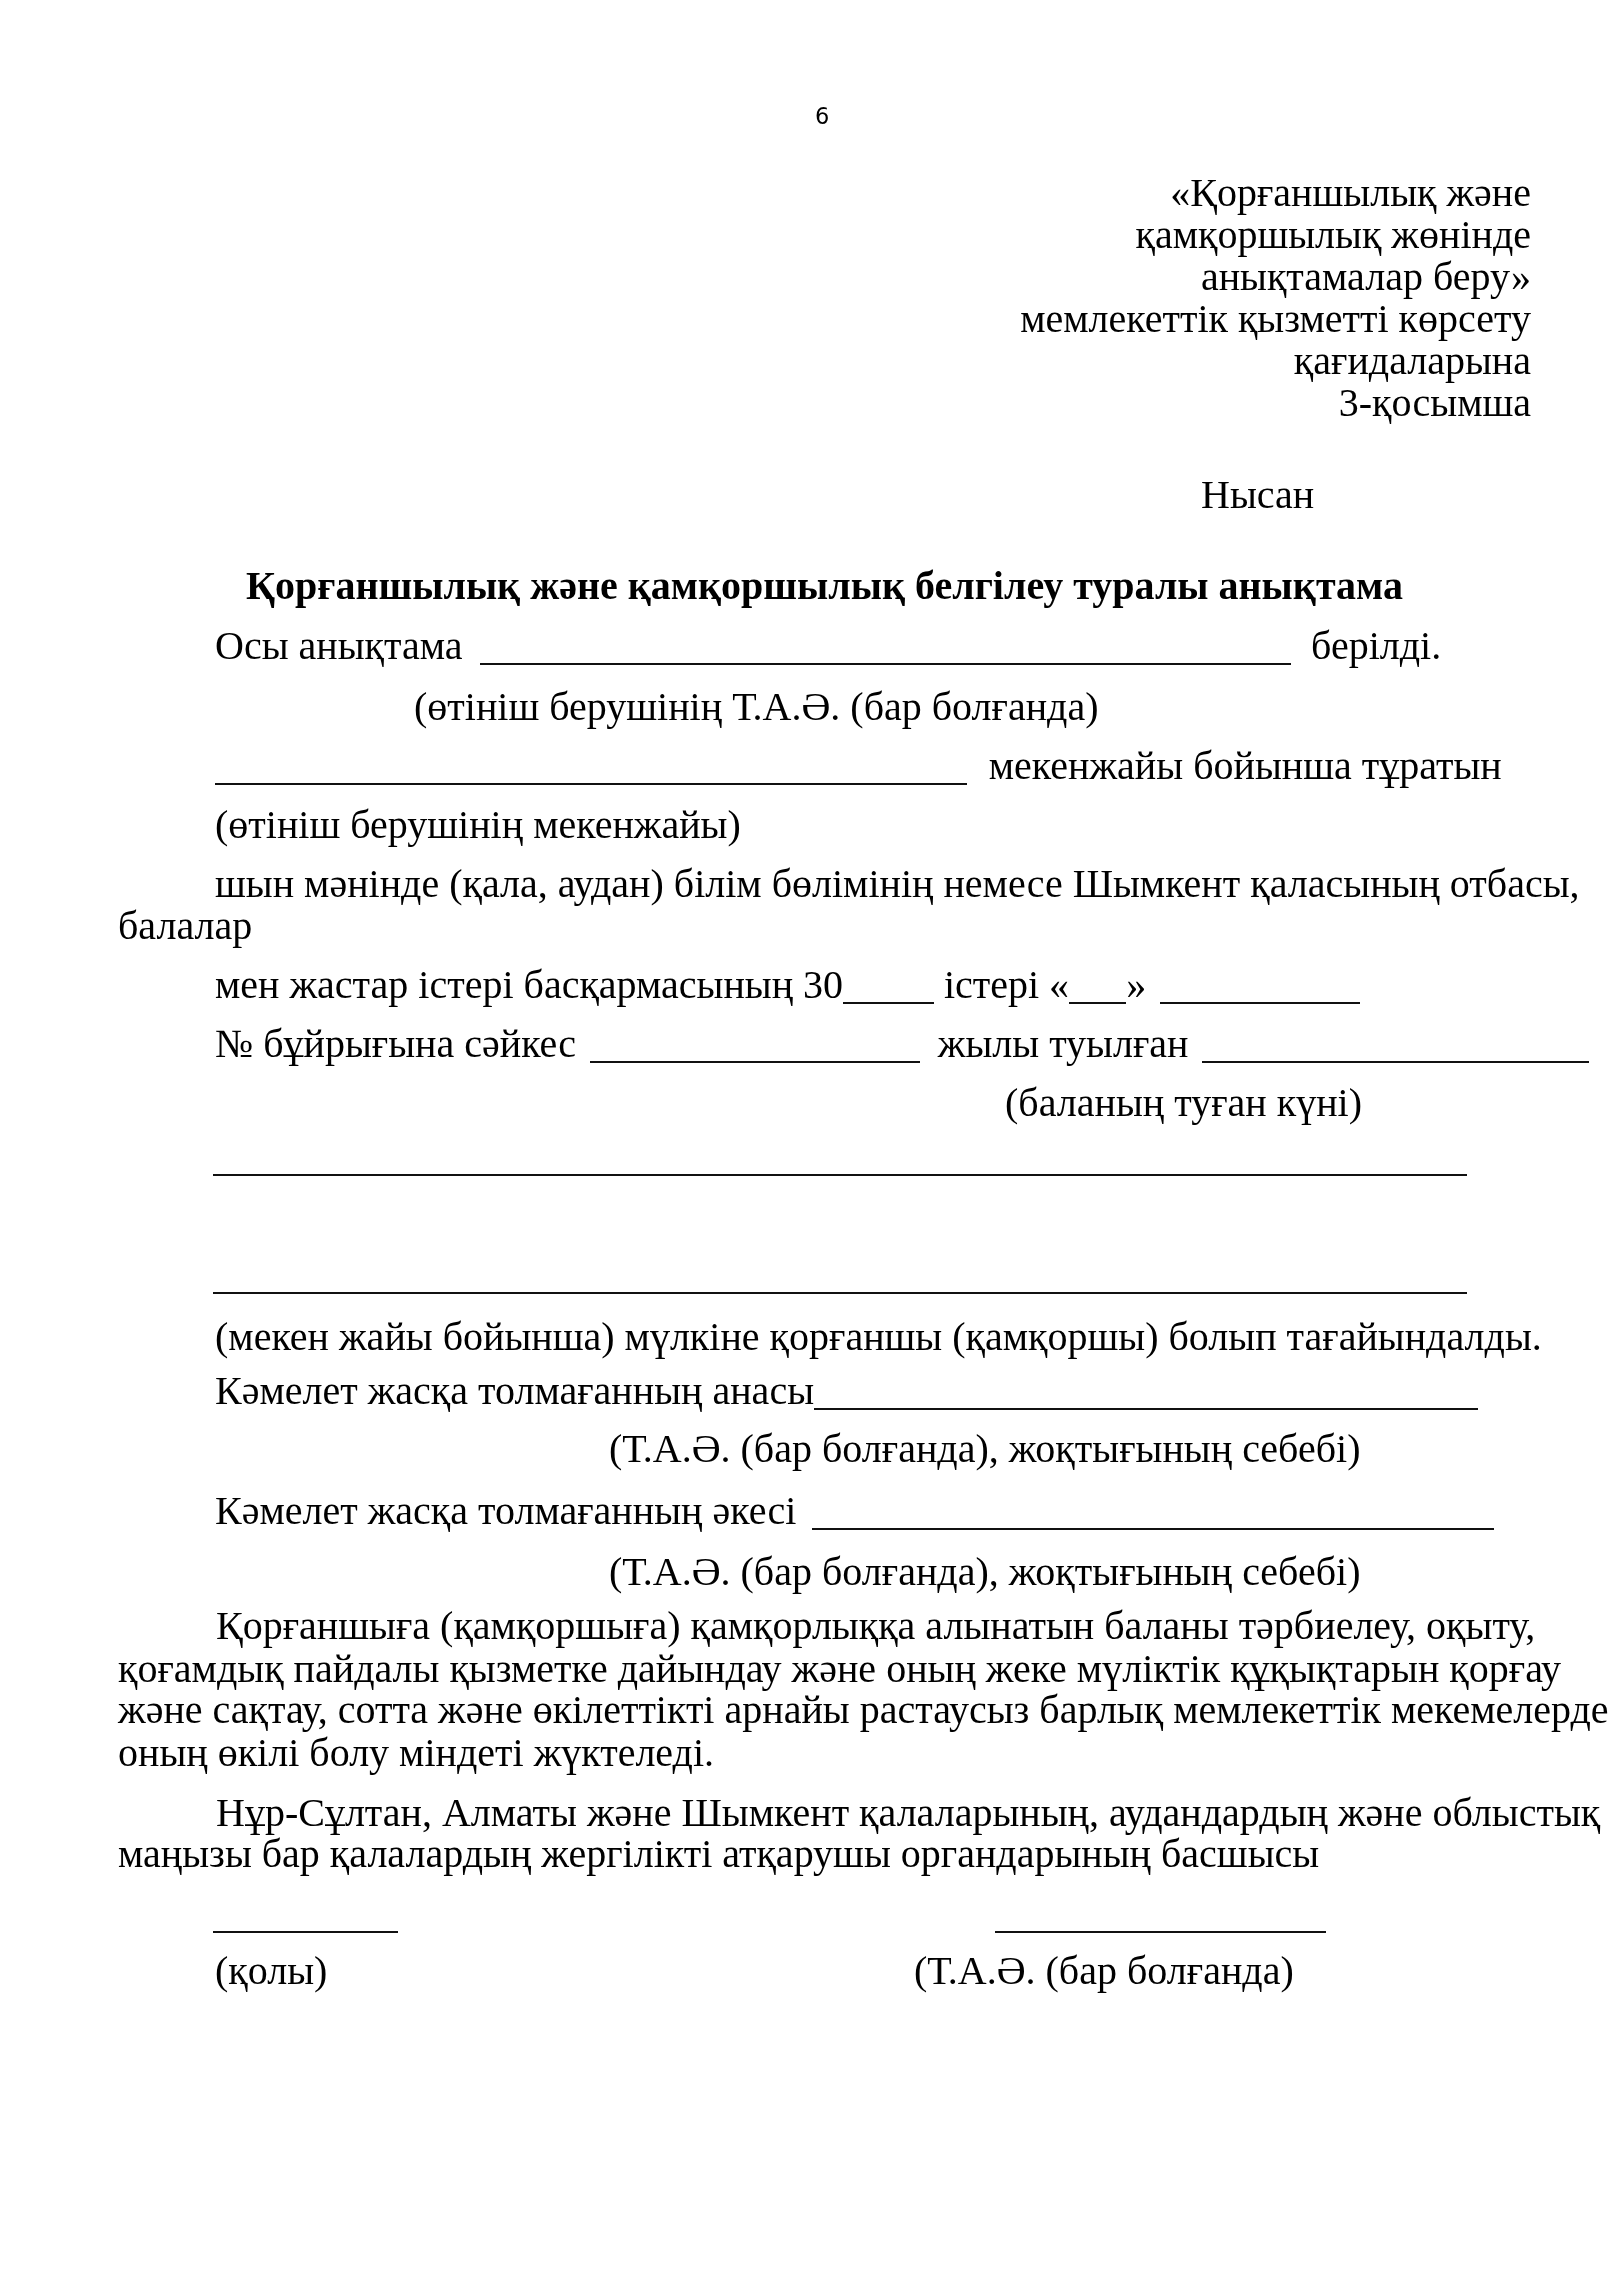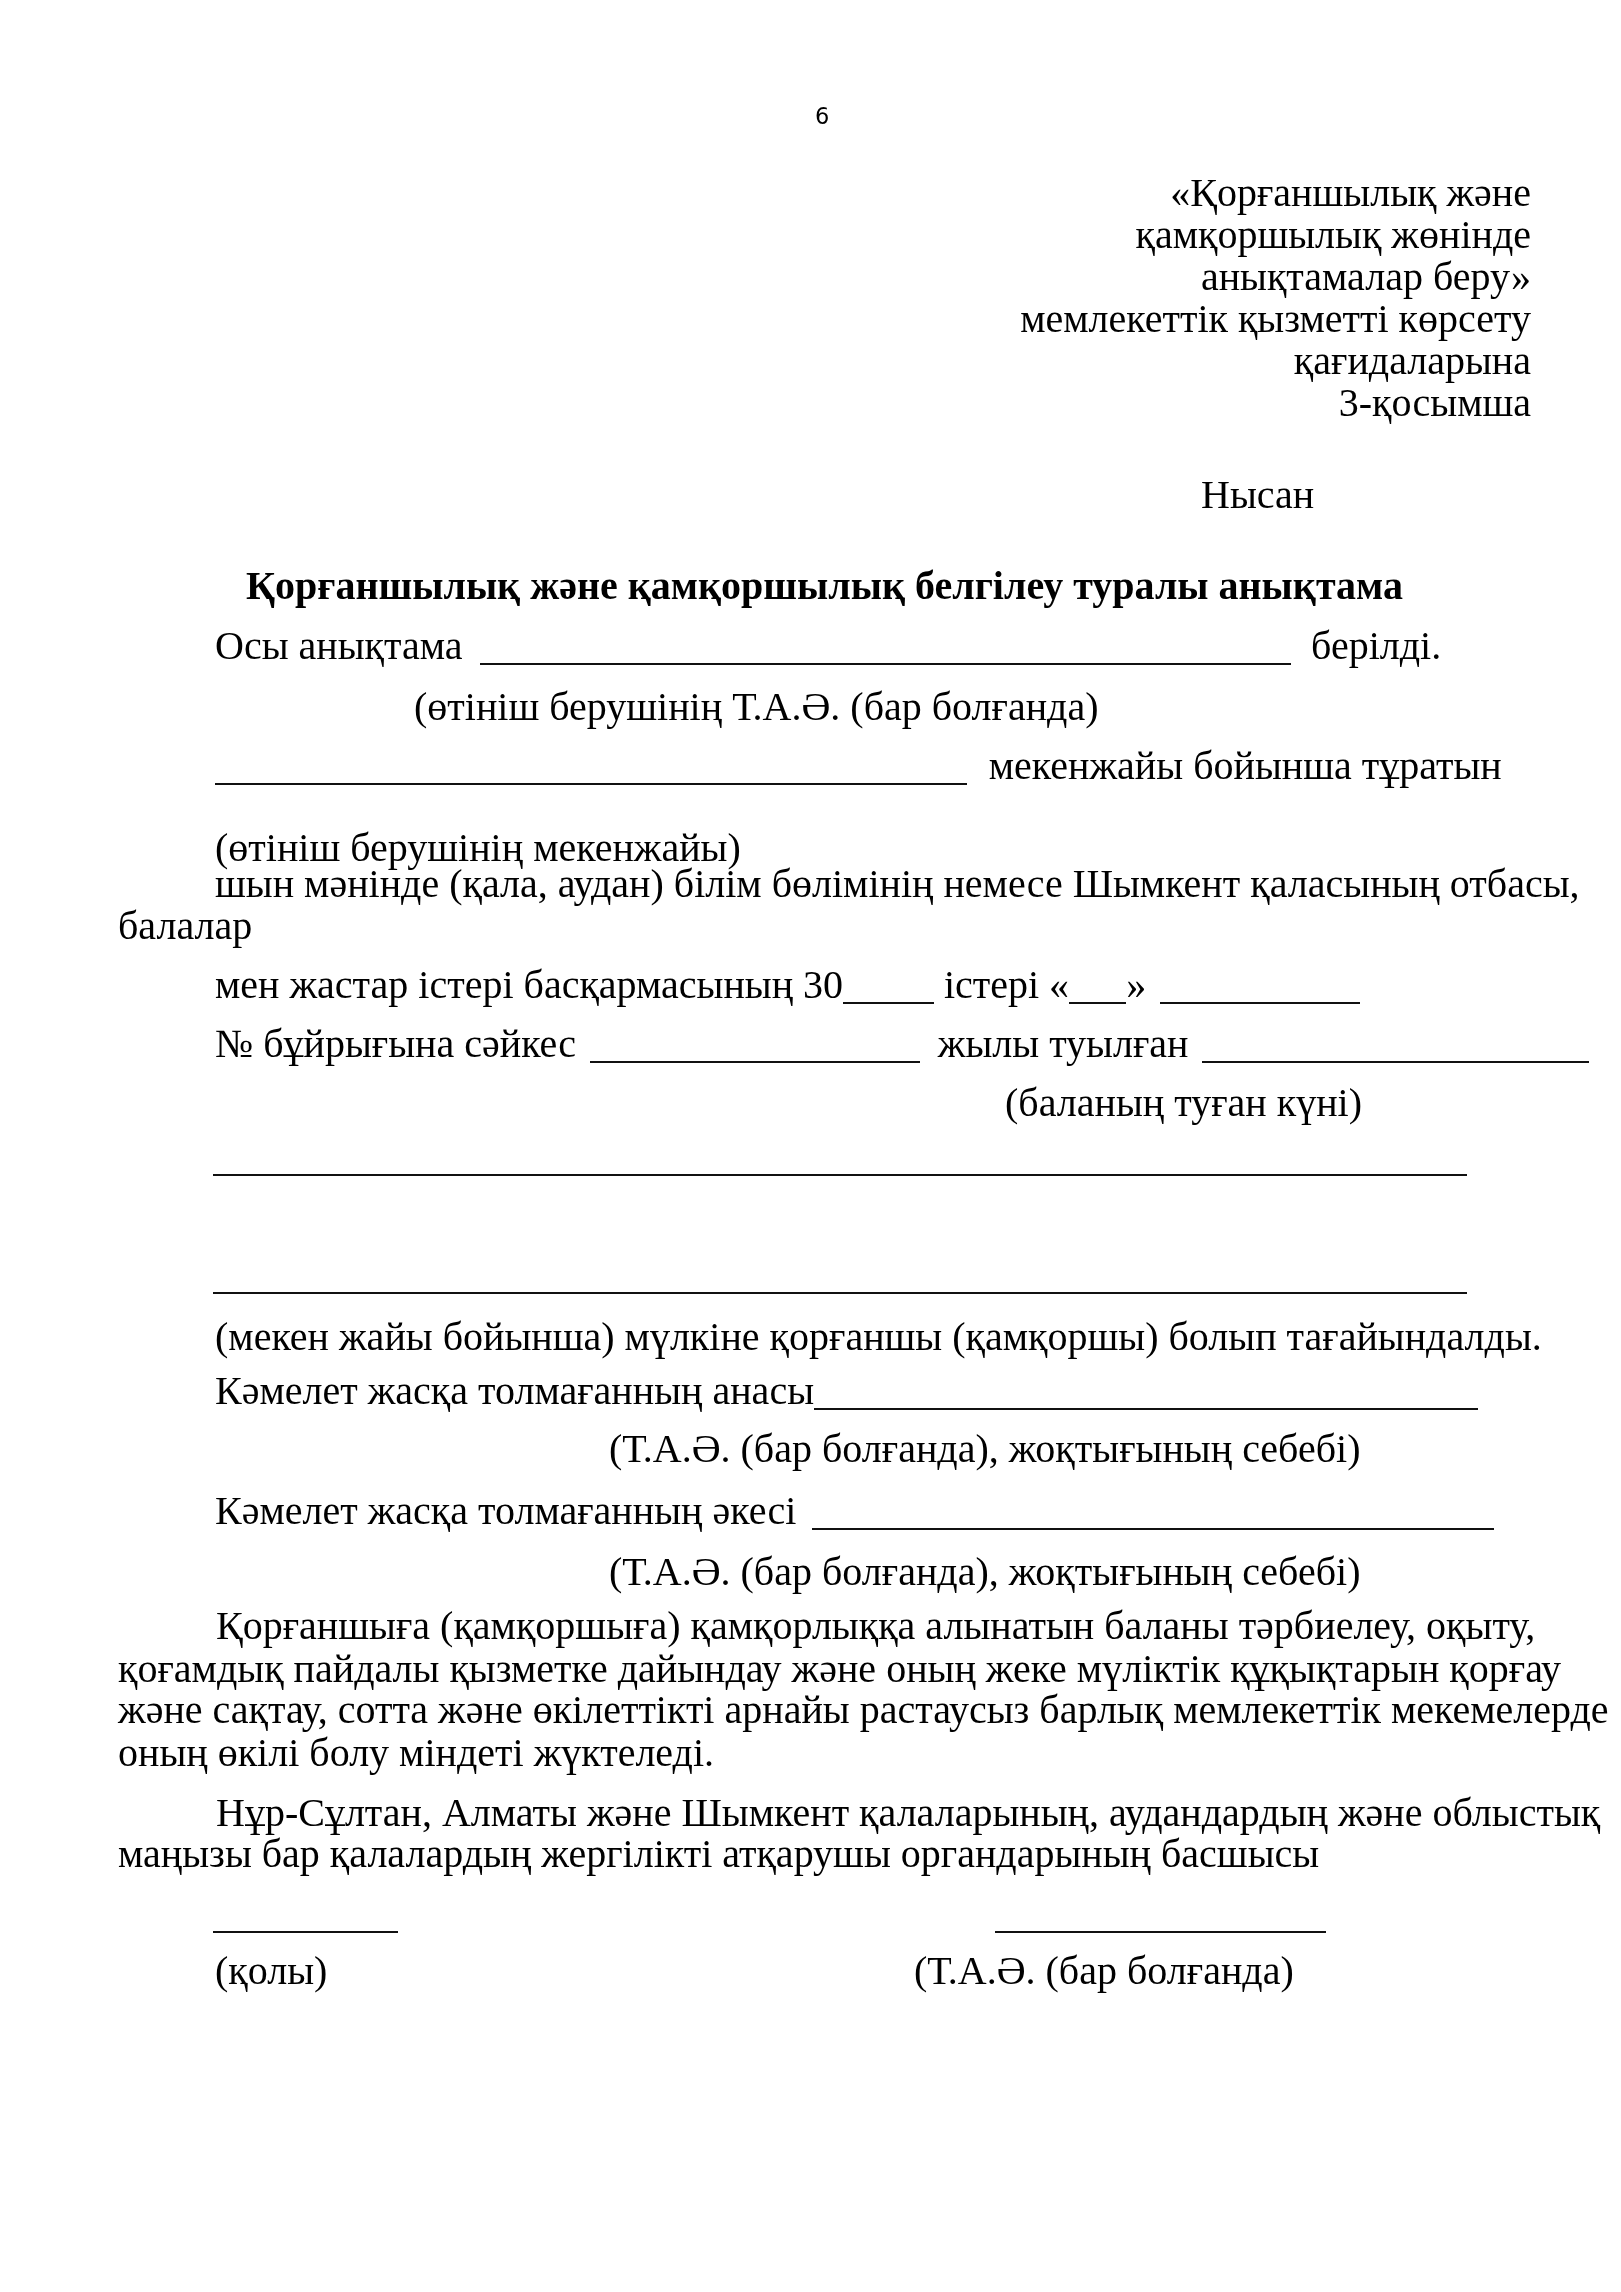--- a/index.html
+++ b/index.html
@@ -75,21 +75,21 @@
     <span>Осы анықтама</span>
     <span class="blank" style="width:811px; margin-left:7.8px; margin-right:9.8px;">__________________________________________</span>
     <span>берілді.</span>
   </div>
   <div class="ln" style="left:414px; top:687px;">(өтініш берушінің Т.А.Ә. (бар болғанда)</div>
 
   <div class="ln" style="left:215px; top:746px;">
     <span class="blank" style="width:752px; margin-right:11.8px;">_______________________________________</span>
     <span>мекенжайы бойынша тұратын</span>
   </div>
-  <div class="ln" style="left:215px; top:805px;margin-top:23px;">(өтініш берушінің мекенжайы)</div>
+  <div class="ln" style="left:215px; top:805px;">(өтініш берушінің мекенжайы)</div>
 
   <div class="ln just" style="left:215px; width:1316px; top:864px;">шын мәнінде (қала, аудан) білім бөлімінің немесе Шымкент қаласының отбасы,</div>
   <div class="ln" style="left:118px; top:906px;">балалар</div>
 
   <div class="ln" style="left:215px; top:965px;">
     <span>мен жастар істері басқармасының 30</span><span class="blank" style="width:91px; margin-right:9.8px;">_____</span><span>істері «</span><span class="blank" style="width:57px;">___</span><span>»</span>
     <span class="blank" style="width:200px; margin-left:3.9px;">__________</span>
   </div>
 
   <div class="ln" style="left:215px; top:1024px;">

